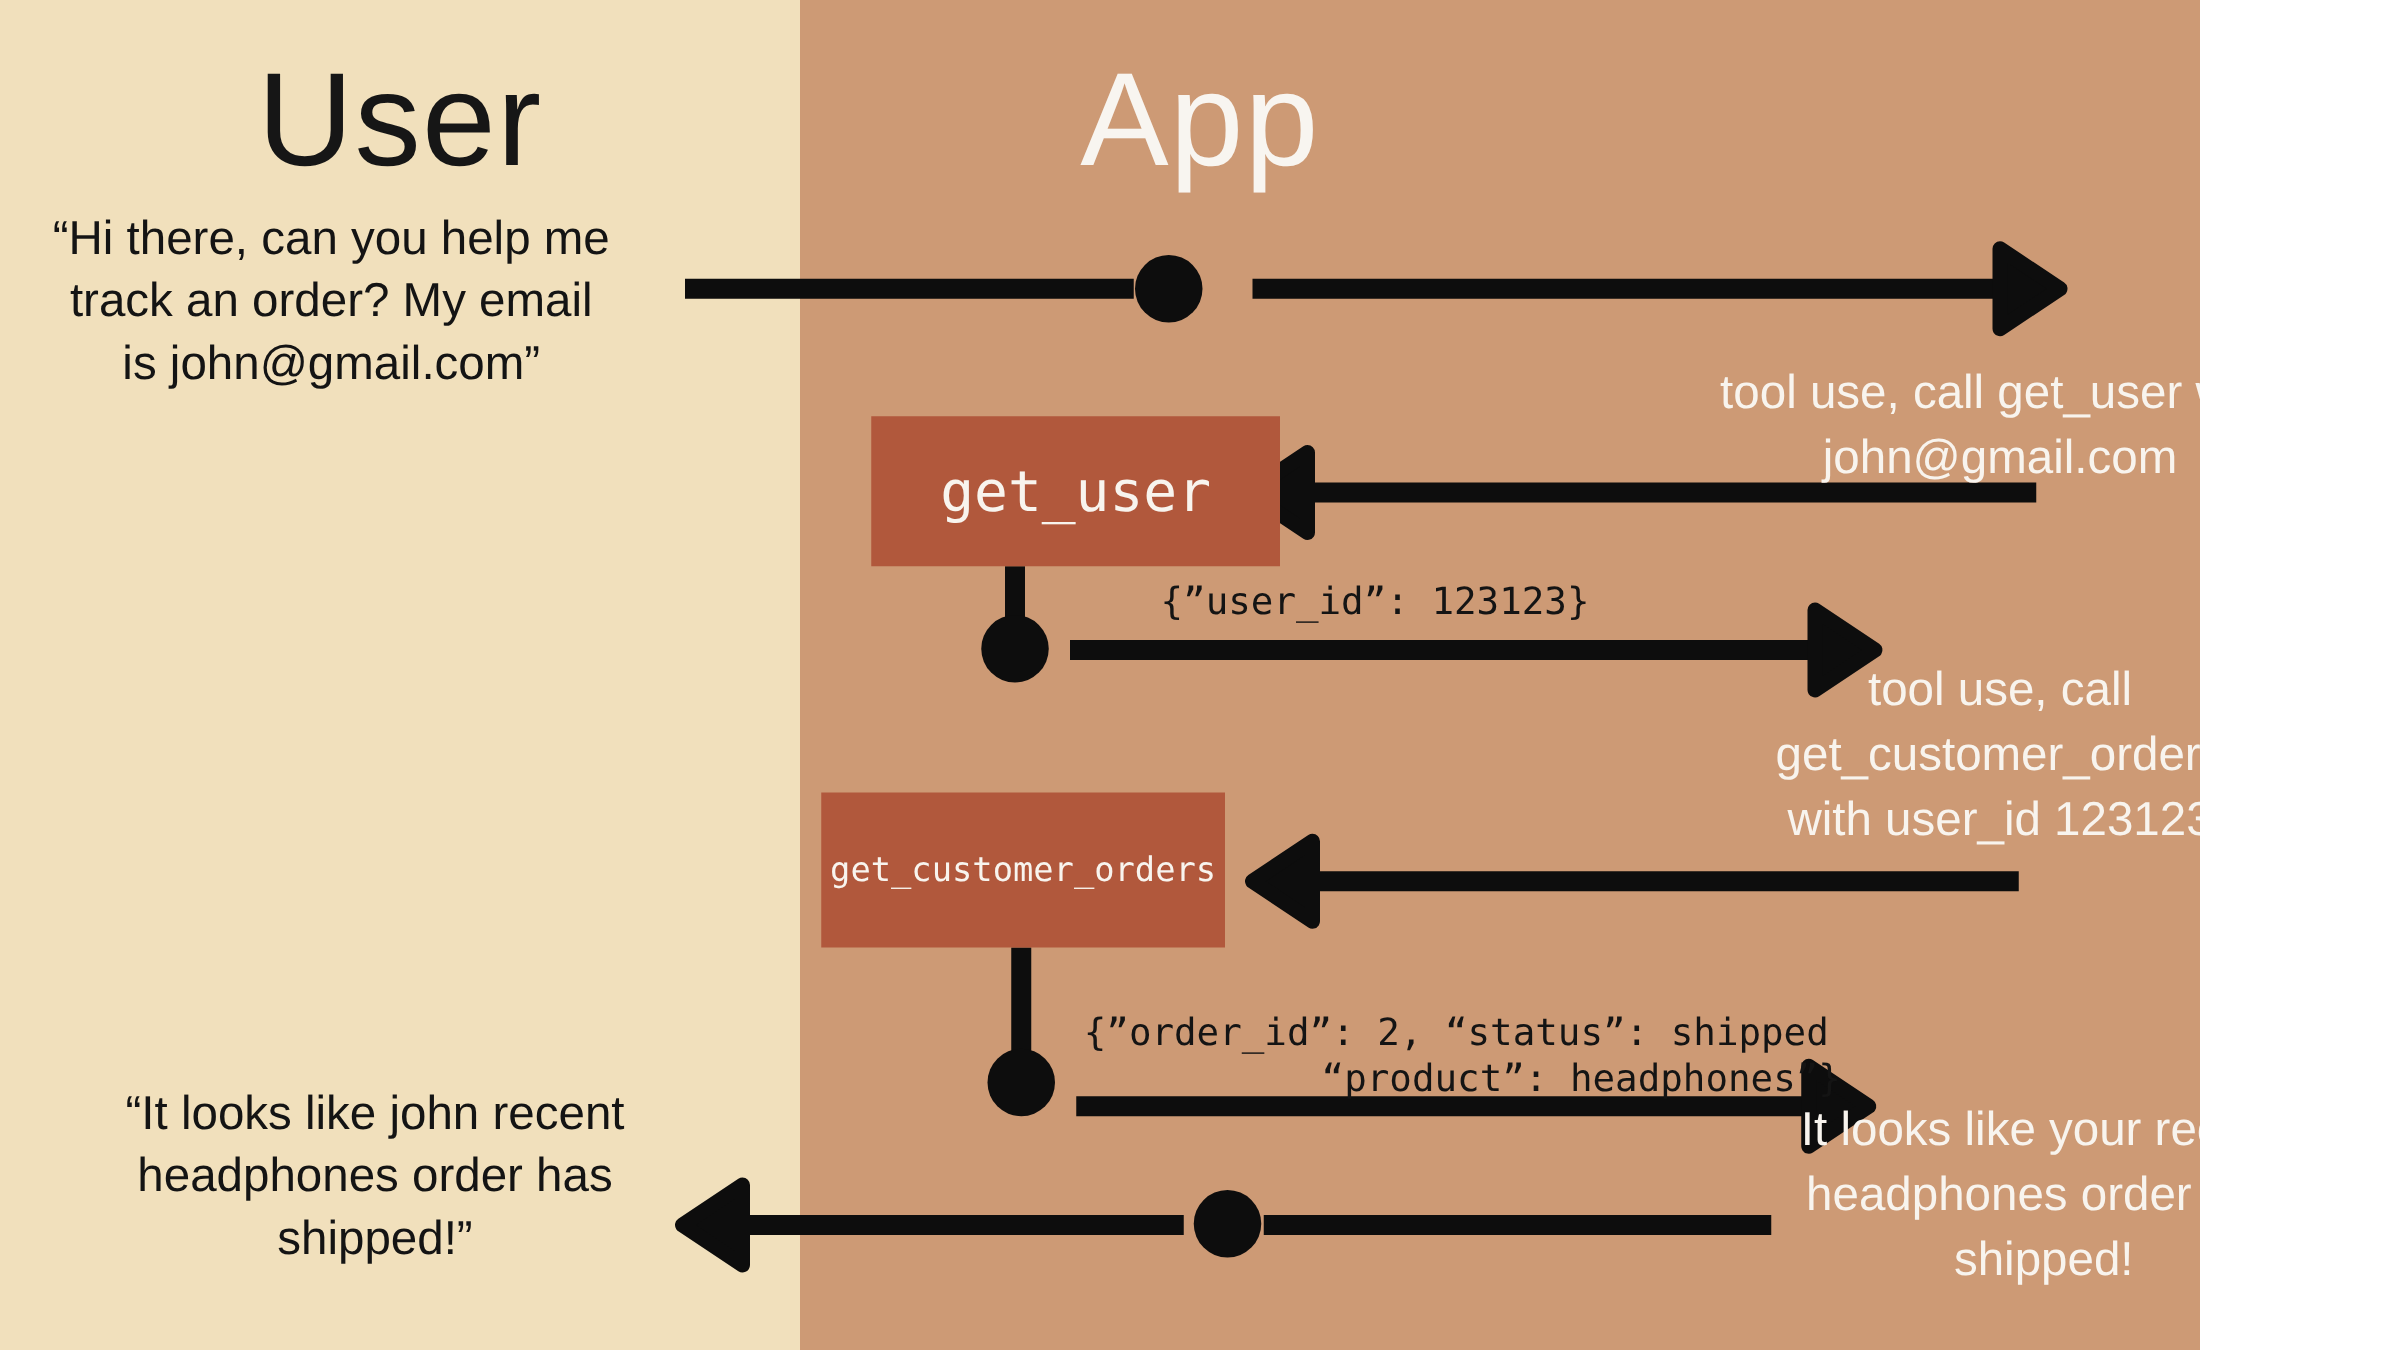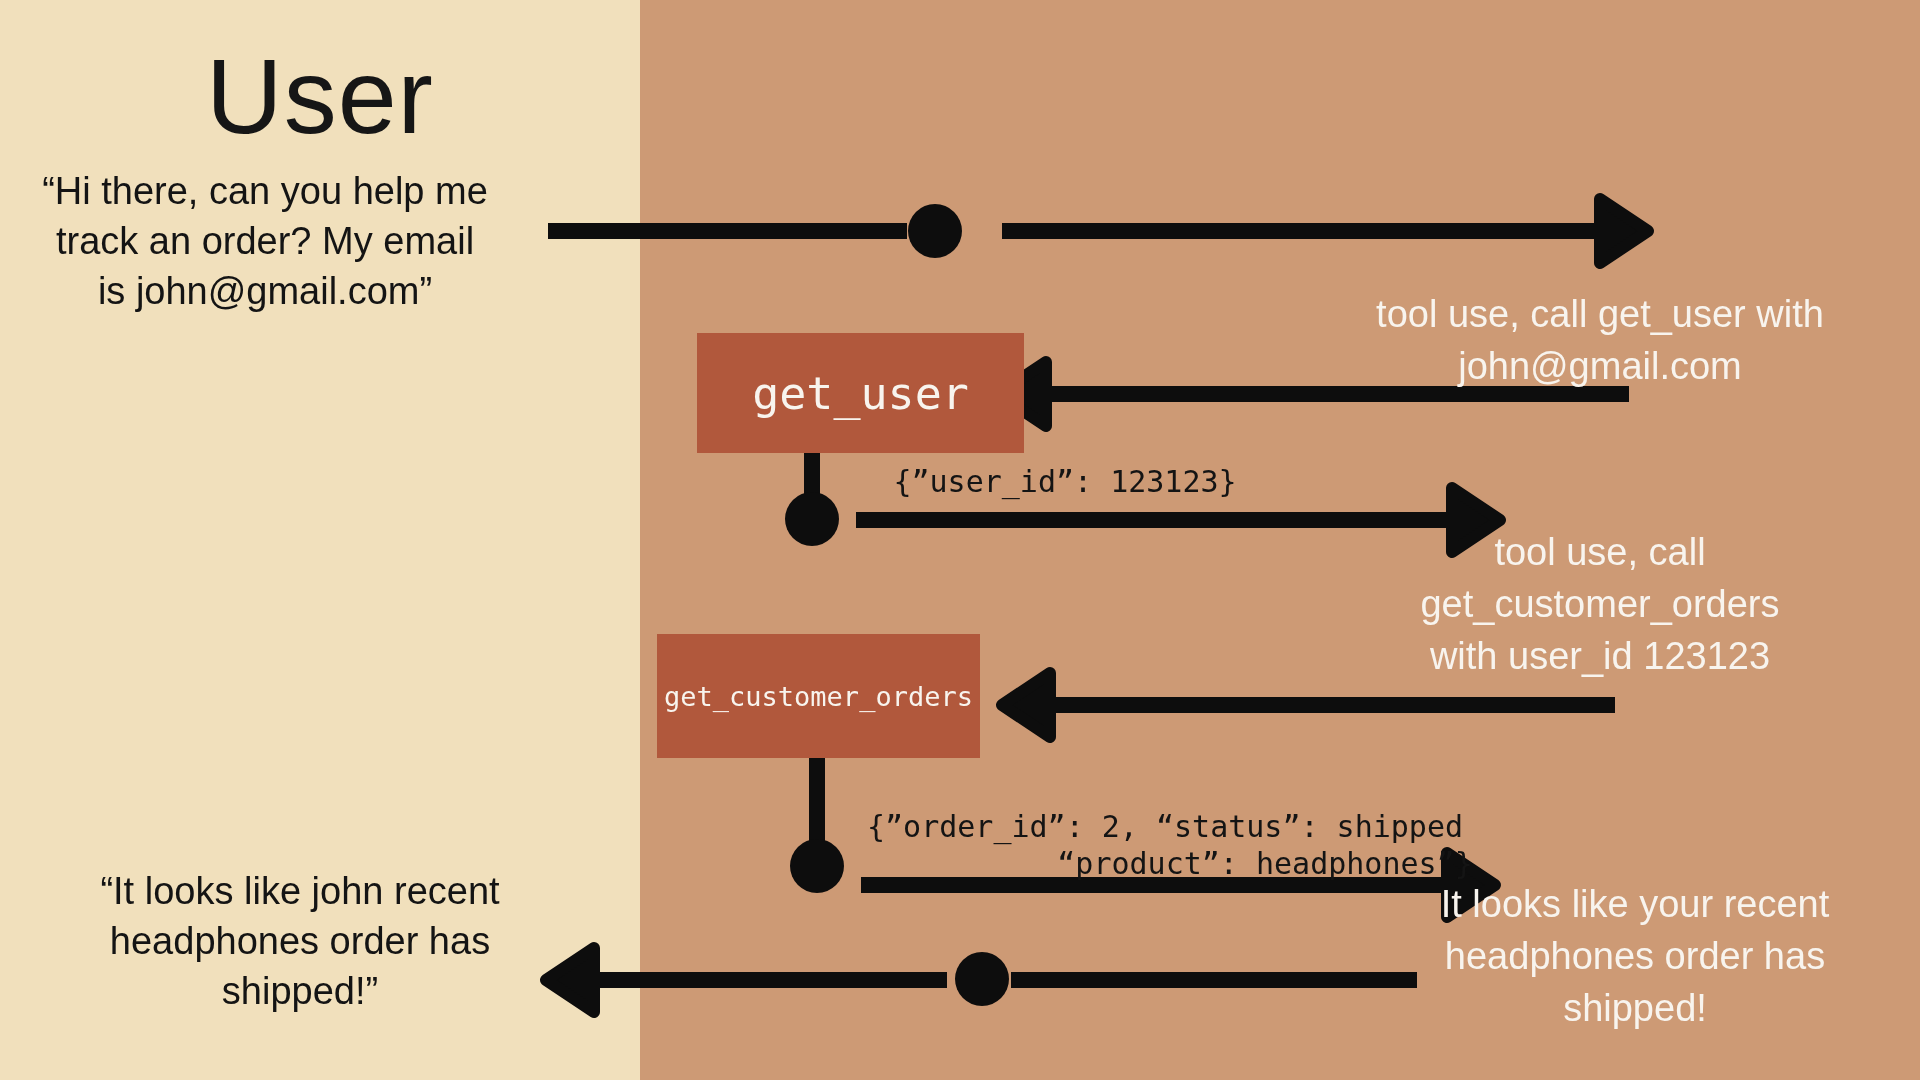--- a/index.html
+++ b/index.html
@@ -1,19 +1,19 @@
 <!DOCTYPE html>
 <html><head>
 <meta charset="utf-8">
 <style>
   html, body { margin: 0; padding: 0; }
   body { font-family: "Liberation Sans", sans-serif; }
   .stage {
     position: relative;
-    width: 1920px;
+    width: 1760px;
     height: 1080px;
     overflow: hidden;
     background: #cd9a75;
   }
   .col {
     position: absolute;
     top: 0;
     height: 1080px;
     width: 640px;
   }
@@ -69,20 +69,23 @@
   .indent-line { display: block; transform: translateX(100px); }
 </style>
 </head>
 <body>
 
 <div class="stage">
 
   <div class="col col-user">
     <div class="col-title title-dark">User</div>
   </div>
+  <div class="col col-app">
+    <div class="col-title title-light">App</div>
+  </div>
 
   <svg class="arrow-layer" viewBox="0 0 1920 1080">
 
     <line x1="548" y1="231" x2="907" y2="231" stroke="#0d0d0d" stroke-width="16"></line>
     <circle cx="935" cy="231" r="27" fill="#0d0d0d"></circle>
     <line x1="1002" y1="231" x2="1596" y2="231" stroke="#0d0d0d" stroke-width="16"></line>
     <polygon points="1600,199 1648,231 1600,263" fill="#0d0d0d" stroke="#0d0d0d" stroke-width="12" stroke-linejoin="round"></polygon>
 
     <line x1="1629" y1="394" x2="1048" y2="394" stroke="#0d0d0d" stroke-width="16"></line>
     <polygon points="1046,362 998,394 1046,426" fill="#0d0d0d" stroke="#0d0d0d" stroke-width="12" stroke-linejoin="round"></polygon>
@@ -113,21 +116,21 @@
     <span>get_customer_orders</span>
   </div>
 
   <div class="txt txt-dark body-text" style="left:15px; top:166px; width:500px;">“Hi there, can you help me
 track an order? My email
 is john@gmail.com”</div>
 
   <div class="txt txt-light model-text" style="left:1320px; top:262px; width:560px;margin-top:26px;">tool use, call get_user with
 john@gmail.com</div>
 
-  <div class="txt txt-dark mono-label" style="left:865px; top:463px; width:400px;">{”user_id”: 123123}</div>
+  <div class="txt txt-dark mono-label" style="left:900px; top:463px; width:400px;">{”user_id”: 123123}</div>
 
   <div class="txt txt-light model-text" style="left:1320px; top:526px; width:560px;">tool use, call
 get_customer_orders
 with user_id 123123</div>
 
   <div class="txt txt-dark mono-label" style="left:865px; top:771px; width:600px;">
     <span>{”order_id”: 2, “status”: shipped</span>
     <span class="indent-line">“product”: headphones”}</span>
   </div>
 

